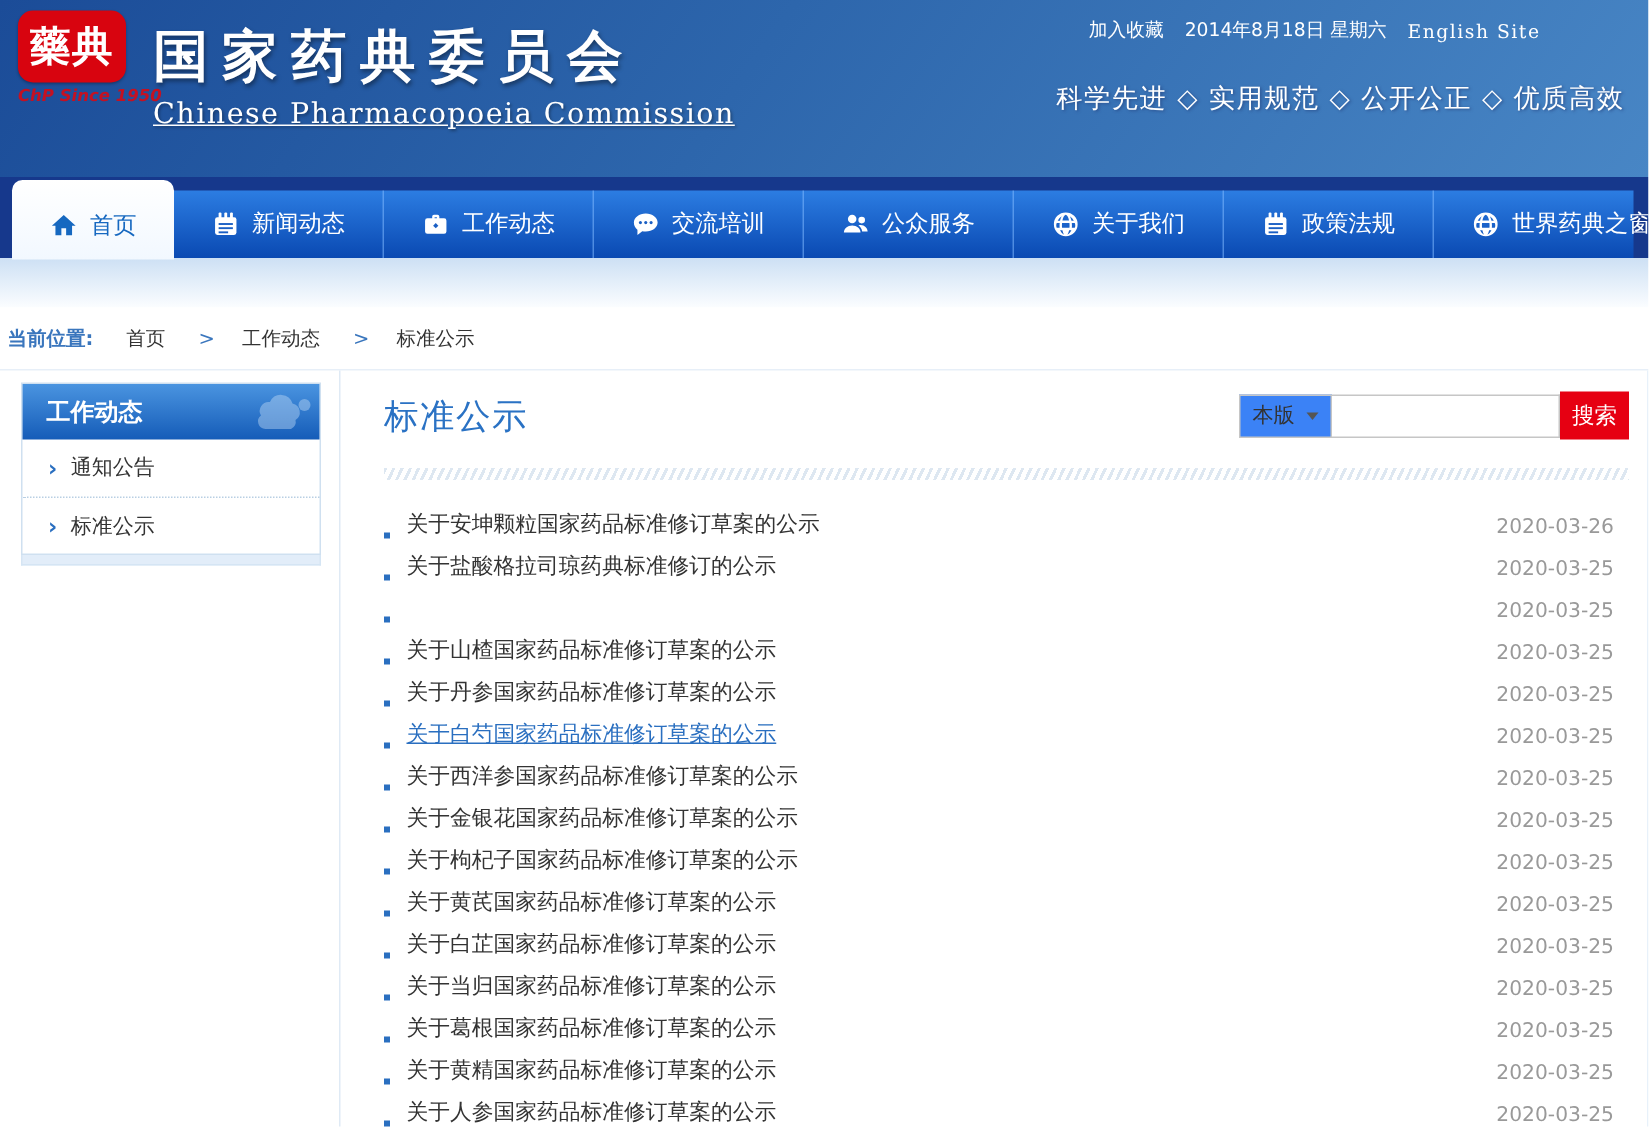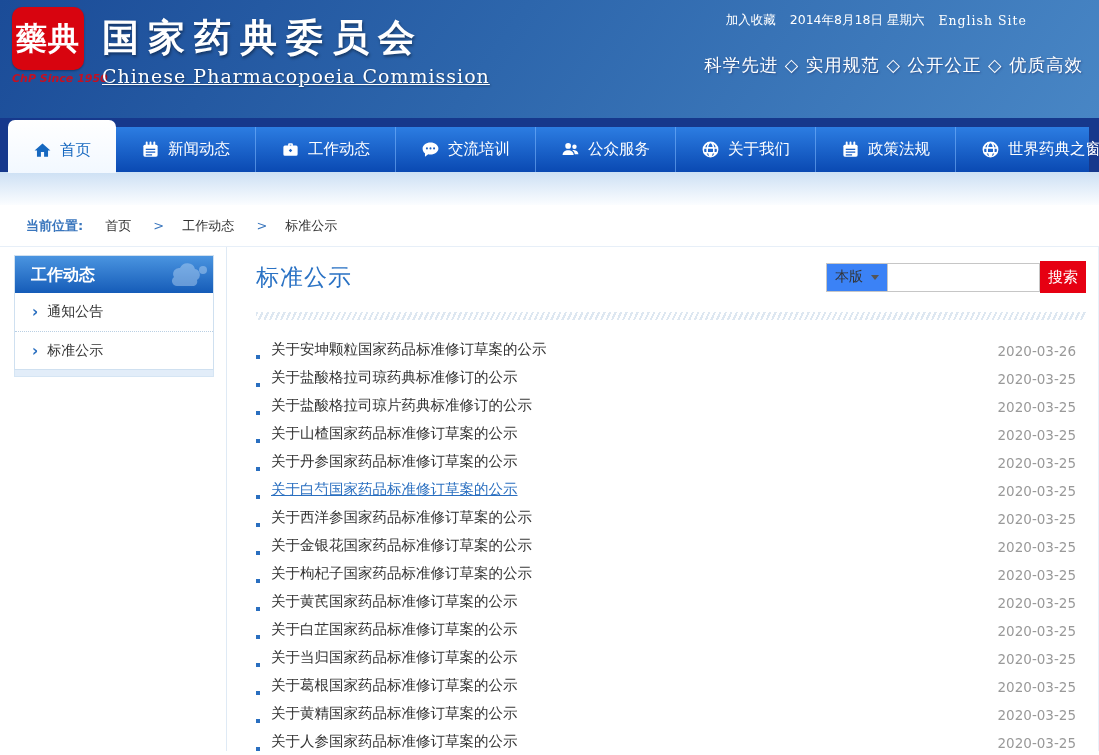--- a/index.html
+++ b/index.html
@@ -2,21 +2,21 @@
 <html><head>
 <meta charset="utf-8">
 <style>
   * { margin:0; padding:0; box-sizing:border-box; }
   html,body { width:1099px; height:755px; }
   body { font-family:"DejaVu Sans","Liberation Sans",sans-serif; background:#fff; overflow:hidden; position:relative; }
 
   
   .header { height:118px; background:linear-gradient(125deg,#1b4c98 0%,#2d66ac 45%,#4886c5 100%); position:relative; }
   .logo { position:absolute; left:12px; top:7px; cursor:pointer; }
-  .seal { width:72px; height:63px; background:#d8040f; border-radius:10px; color:#fff; display:flex; align-items:center; justify-content:center; font-weight:bold; font-size:31px; letter-spacing:1px; box-shadow:0 1px 2px rgba(0,0,0,.3); }
+  .seal { width:72px; height:48px; background:#d8040f; border-radius:10px; color:#fff; display:flex; align-items:center; justify-content:center; font-weight:bold; font-size:27px; letter-spacing:1px; box-shadow:0 1px 2px rgba(0,0,0,.3); }
   .seal-tagline { color:#c41122; font-style:italic; font-size:11px; margin-top:2px; white-space:nowrap; font-weight:bold; }
   .site-title { position:absolute; left:102px; top:13px; color:#fff; }
   .site-title .cn { font-size:37px; font-weight:bold; letter-spacing:9px; text-shadow:1px 2px 3px rgba(0,0,0,.4); }
   .site-title .en { font-family:"DejaVu Serif","Liberation Serif",serif; font-size:19px; margin-top:2px; letter-spacing:1px; text-shadow:1px 1px 2px rgba(0,0,0,.35);text-decoration:underline; }
   .top-links { position:absolute; top:12px; right:72px; color:#fff; font-size:12.5px; display:flex; gap:14px; align-items:center; }
   .top-links .lk { cursor:pointer; }
   .top-links .en-site { font-family:"DejaVu Serif","Liberation Serif",serif; letter-spacing:1px; }
   .slogan { position:absolute; top:53px; right:16px; color:#fff; font-size:17.5px; font-weight:500; letter-spacing:1px; text-shadow:1px 1px 2px rgba(40,70,130,.8); }
 
   
@@ -24,21 +24,21 @@
   .nav-bar { height:45px; background:linear-gradient(#2c7de2,#0a49b2); display:flex; align-items:stretch; }
   .nav-tab { display:flex; align-items:center; gap:8px; padding:0 25px; color:#fff; font-size:15.5px; cursor:pointer; position:relative; white-space:nowrap; }
   .nav-tab + .nav-tab { border-left:1px solid rgba(130,185,255,.55); }
   .nav-tab .ic { width:19px; height:19px; display:inline-flex; }
   .nav-tab .ic svg { width:100%; height:100%; }
   .nav-tab.active { background:linear-gradient(#ffffff,#f2f8ff); color:#1668c0; border-radius:7px 7px 0 0; margin-top:-7px; margin-bottom:-1px; padding-top:7px; border-left:none; }
   .nav-tab.active + .nav-tab { border-left:none; }
 
   
   .light-strip { height:33px; background:linear-gradient(#cde0f4,#fbfdff); }
-  .breadcrumb { height:42px; display:flex; align-items:center; padding-left:26px; font-size:13px; color:#333; border-bottom:1px solid #e7eff8; background:#fff; }
+  .breadcrumb { height:42px; display:flex; align-items:center; padding-left:5px; font-size:13px; color:#333; border-bottom:1px solid #e7eff8; background:#fff; }
   .breadcrumb .bc-label { color:#3a76bd; font-weight:bold; margin-right:22px; }
   .crumb { cursor:pointer; }
   .crumb .sep { color:#3a76bd; margin:0 18px 0 0; display:inline-block; }
   .crumb:first-of-type .sep { display:none; }
   .crumb .sep { margin-right:18px; }
   .crumb span.lbl { margin-right:18px; }
 
   
   .content { display:flex; align-items:flex-start; height:465px; }
   .side-col { width:226px; padding:8px 0 0 14px; flex:0 0 226px; }
@@ -250,21 +250,20 @@
         </div>
 
         <div class="news-row">
           <span class="bullet"></span>
           <span class="title">关于盐酸格拉司琼药典标准修订的公示</span>
           <span class="date">2020-03-25</span>
         </div>
 
         <div class="news-row">
           <span class="bullet"></span>
-          <span class="title">关于盐酸格拉司琼片药典标准修订的公示</span>
           <span class="date">2020-03-25</span>
         </div>
 
         <div class="news-row">
           <span class="bullet"></span>
           <span class="title">关于山楂国家药品标准修订草案的公示</span>
           <span class="date">2020-03-25</span>
         </div>
 
         <div class="news-row">

